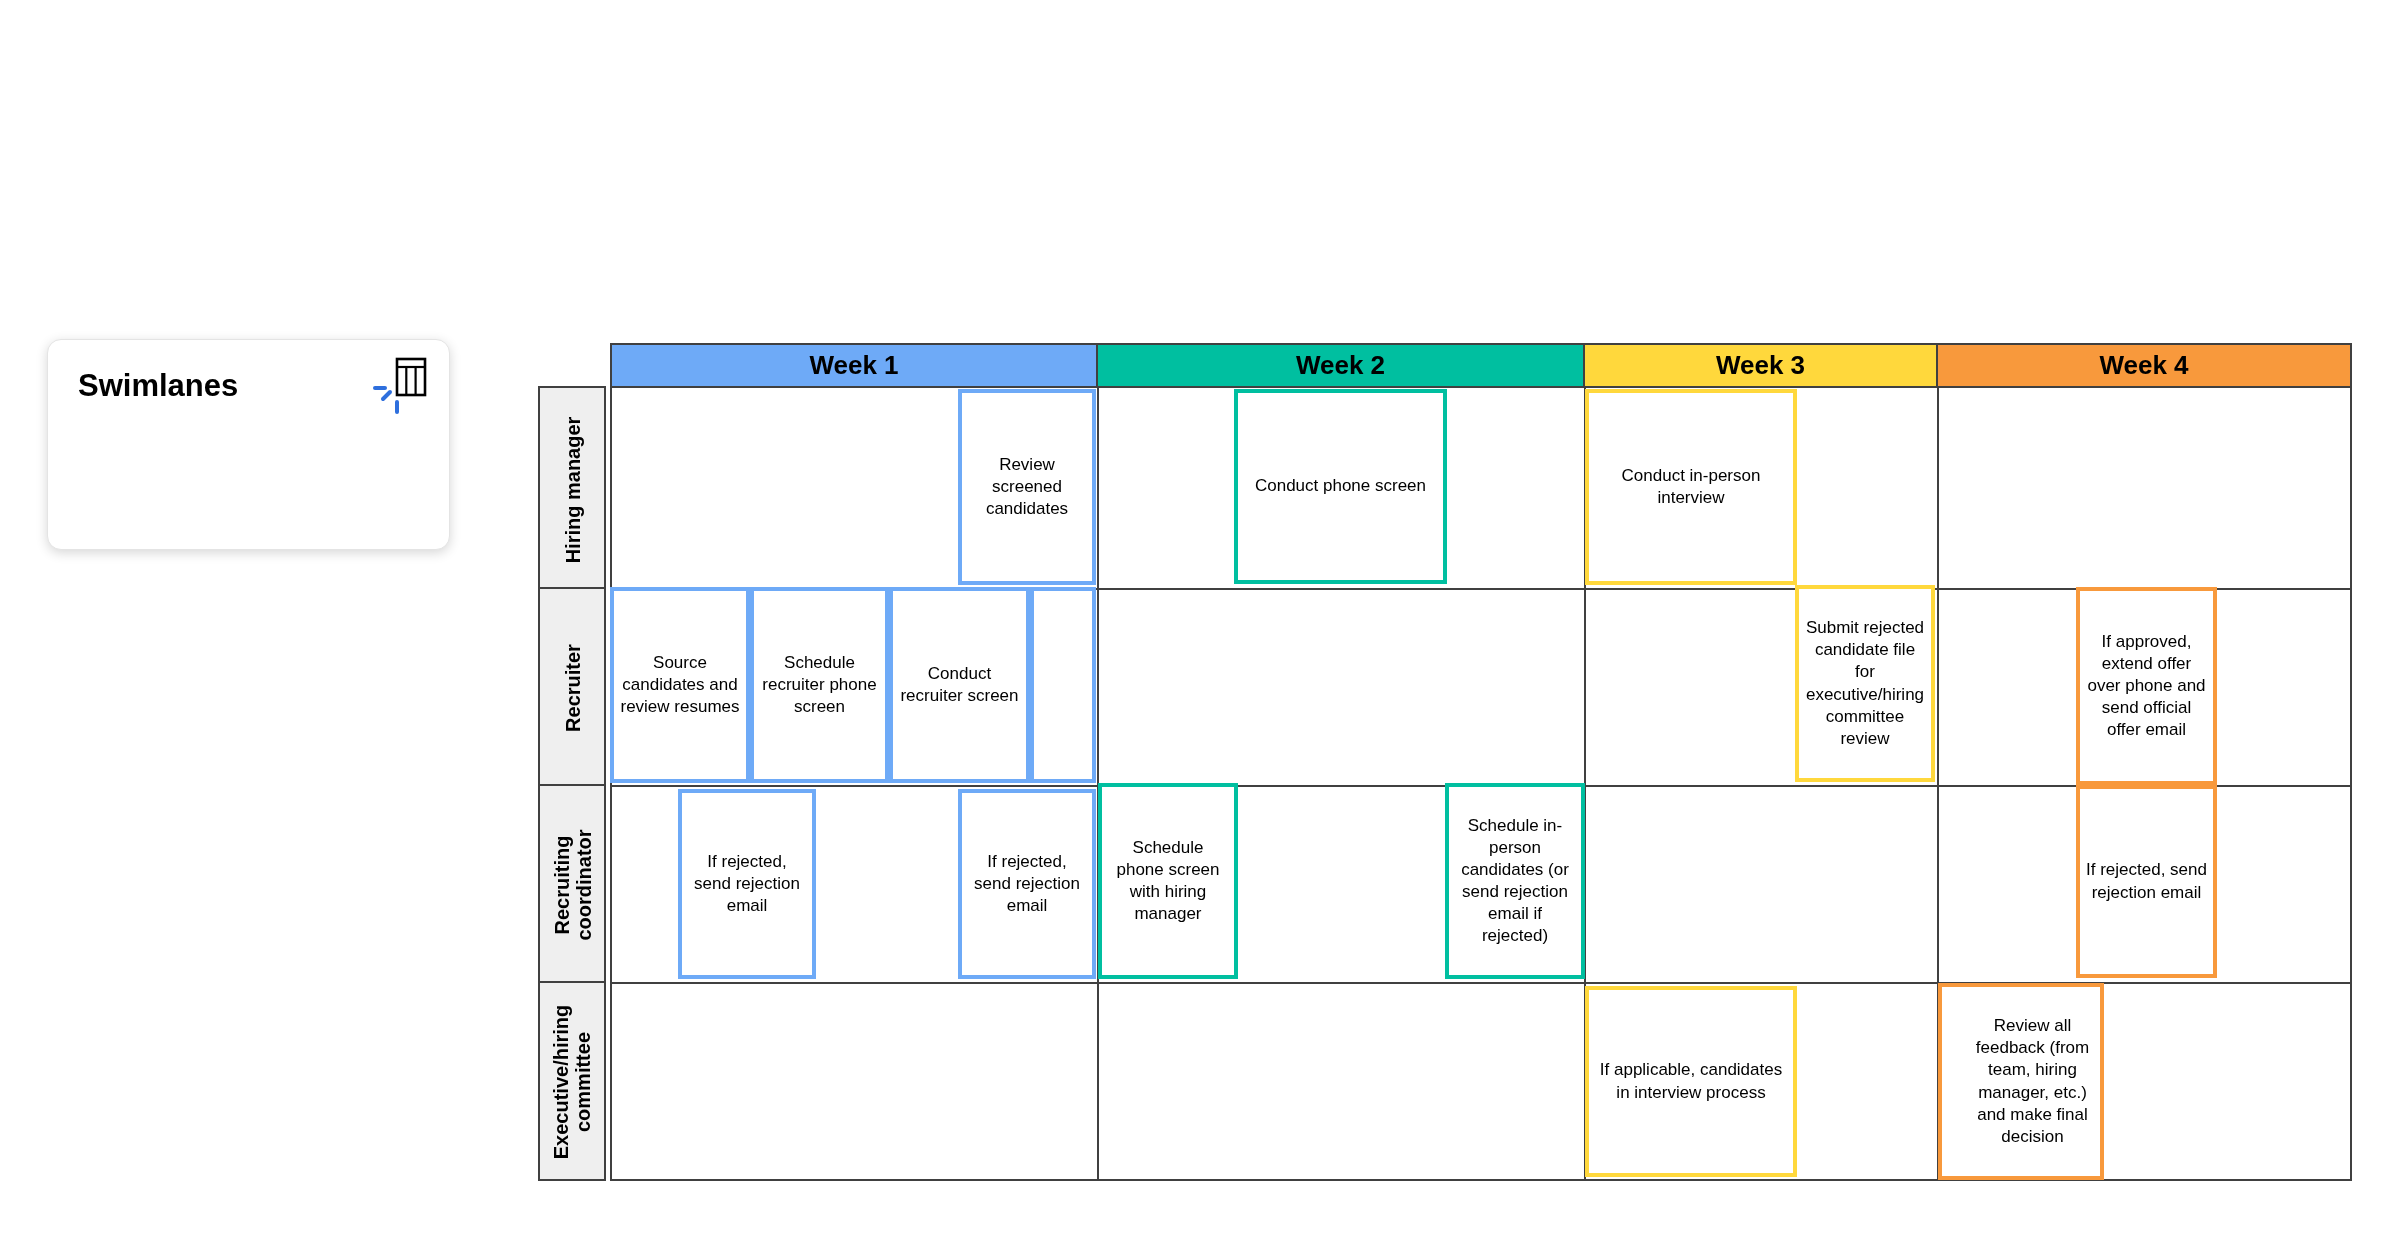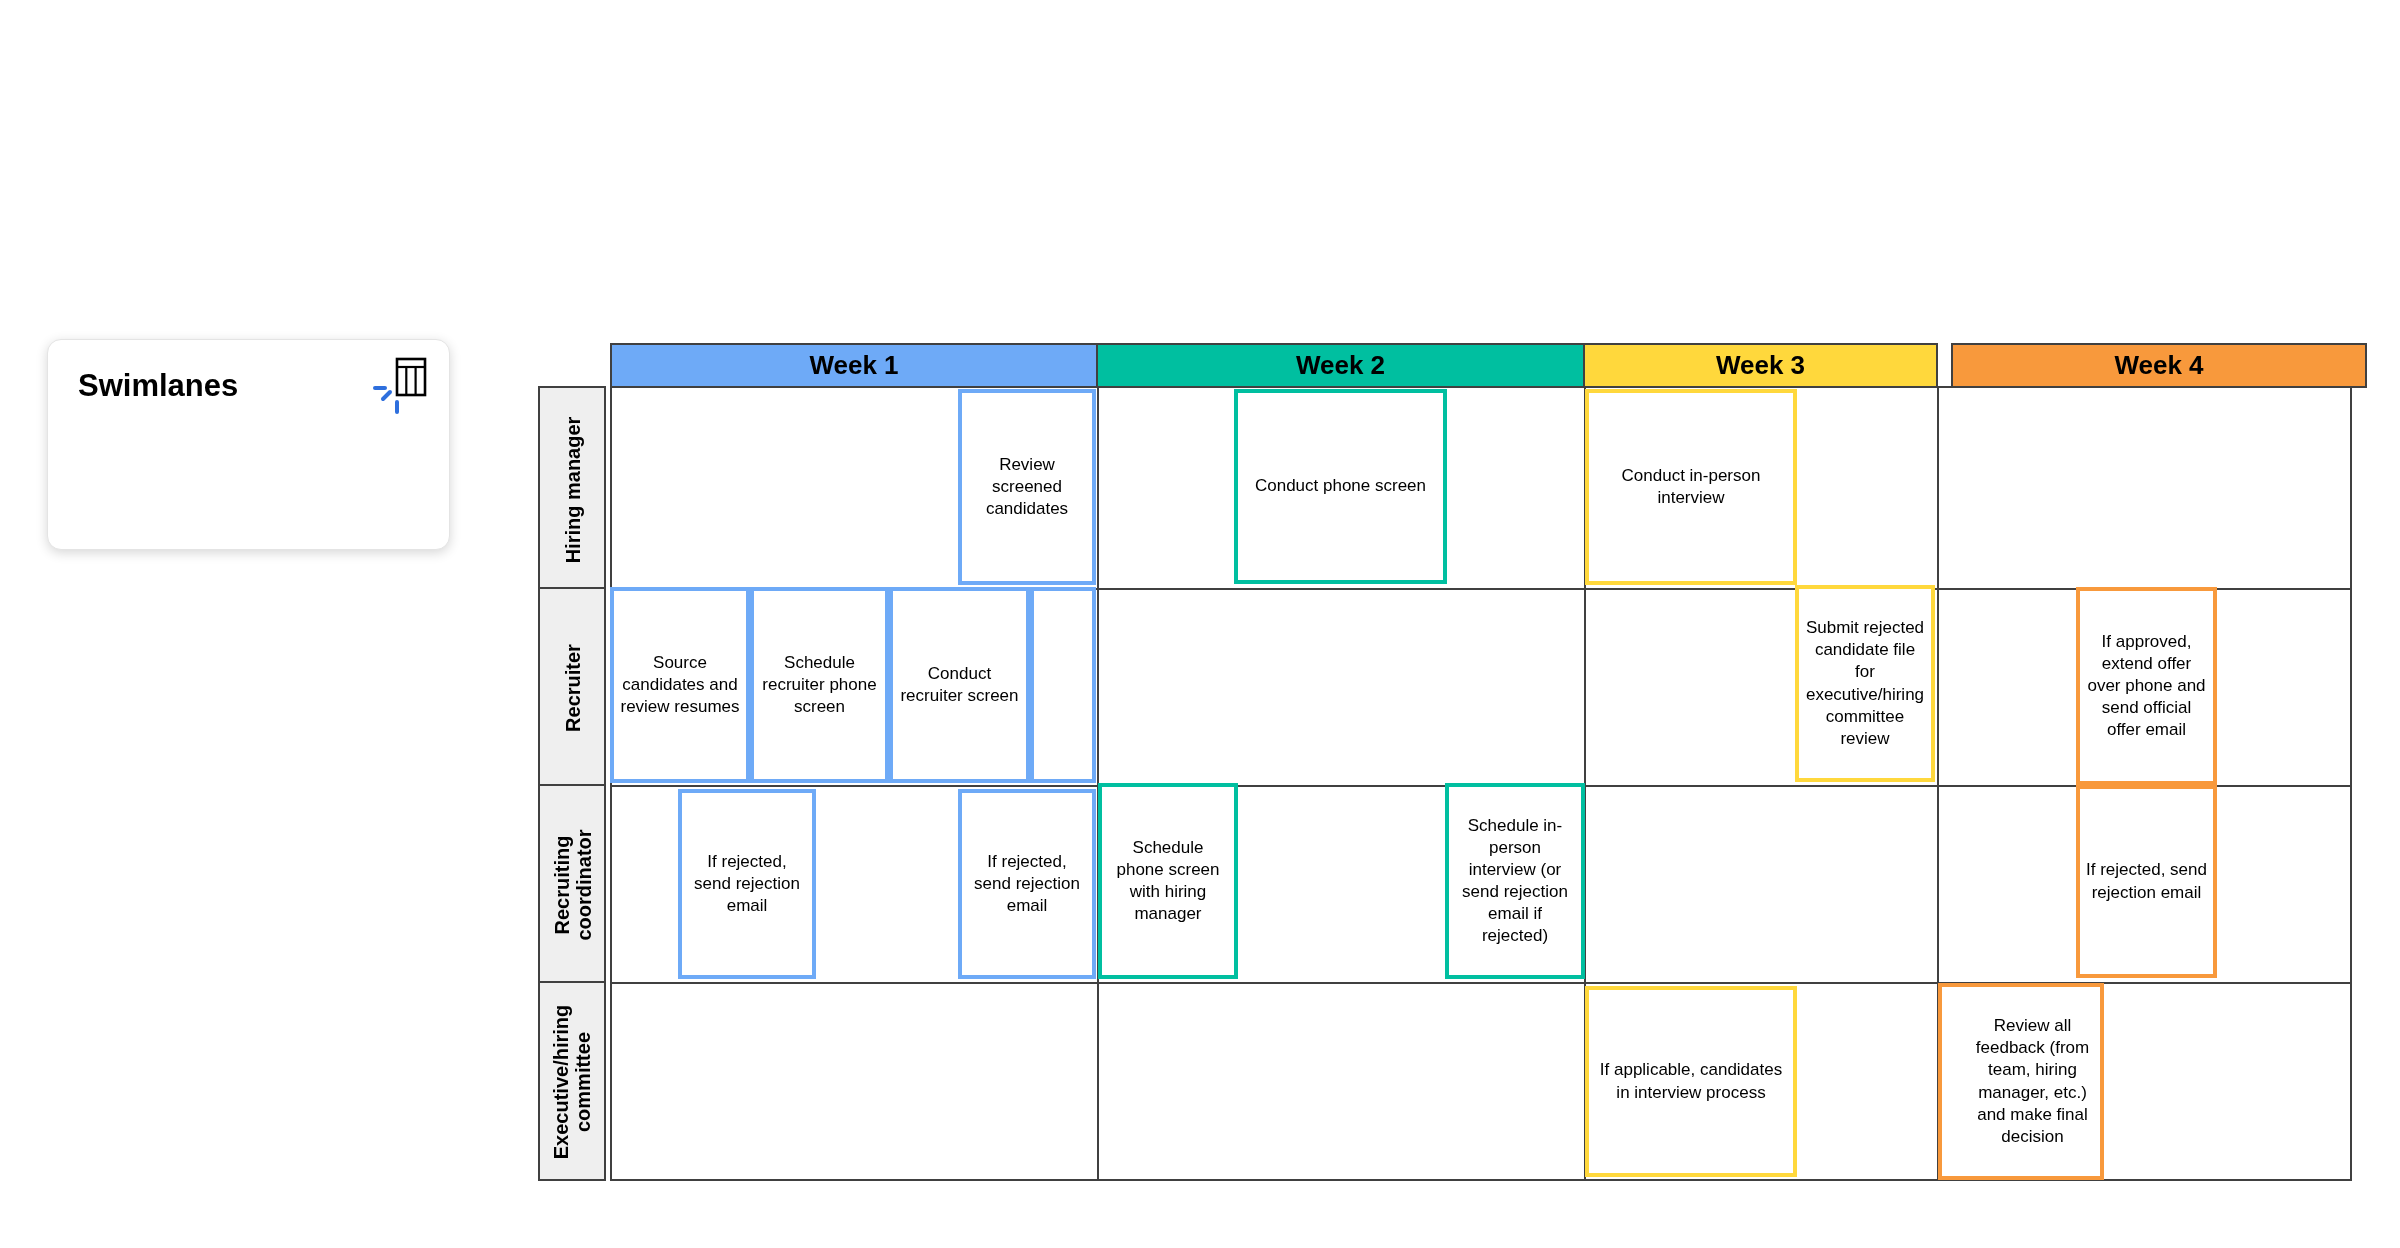--- a/index.html
+++ b/index.html
@@ -71,21 +71,21 @@
     <div class="lane-frame"></div>
   <div class="week-h" style="left: 610px; width: 488px; background: rgb(110, 170, 247);">
         <span>Week 1</span>
       </div>
       <div class="week-h" style="left: 1096px; width: 489px; background: rgb(0, 191, 160);">
         <span>Week 2</span>
       </div>
       <div class="week-h" style="left: 1583px; width: 355px; background: rgb(255, 216, 60);">
         <span>Week 3</span>
       </div>
-      <div class="week-h" style="left: 1936px; width: 416px; background: rgb(248, 153, 60); margin-left: 15px;">
+      <div class="week-h" style="left: 1936px; width: 416px; background: rgb(248, 153, 60);">
         <span>Week 4</span>
       </div>
       <div class="vline" style="left: 1097px;"></div>
       <div class="vline" style="left: 1584px;"></div>
       <div class="vline" style="left: 1937px;"></div>
       <div class="hline" style="top: 588px;"></div>
       <div class="hline" style="top: 785px;"></div>
       <div class="hline" style="top: 982px;"></div>
       <div class="lane-label" style="top: 386px; height: 203px;">
         <div class="rot" style="width: 193px; height: 64px; left: -64.5px; top: 69.5px;">
@@ -137,21 +137,21 @@
       <div class="task" style="left: 678px; top: 789px; width: 138px; height: 190px; border-color: rgb(110, 170, 247);">
         <span>If rejected, send rejection email</span>
       </div>
       <div class="task" style="left: 958px; top: 789px; width: 138px; height: 190px; border-color: rgb(110, 170, 247);">
         <span>If rejected, send rejection email</span>
       </div>
       <div class="task" style="left: 1098px; top: 783px; width: 140px; height: 196px; border-color: rgb(0, 191, 160);">
         <span>Schedule phone screen with hiring manager</span>
       </div>
       <div class="task" style="left: 1445px; top: 783px; width: 140px; height: 196px; border-color: rgb(0, 191, 160);">
-        <span>Schedule in-person interview (or send rejection email if rejected)</span>
+        <span>Schedule in-person candidates (or send rejection email if rejected)</span>
       </div>
       <div class="task" style="left: 2076px; top: 785px; width: 141px; height: 193px; border-color: rgb(248, 153, 60);">
         <span>If rejected, send rejection email</span>
       </div>
       <div class="task" style="left: 1585px; top: 986px; width: 212px; height: 191px; border-color: rgb(255, 216, 60);">
         <span>If applicable, candidates in interview process</span>
       </div>
       <div class="task" style="left: 1938px; top: 983px; width: 166px; height: 197px; border-color: rgb(248, 153, 60); padding-left: 28px;">
         <span>Review all feedback (from team, hiring manager, etc.) and make final decision</span>
       </div>

